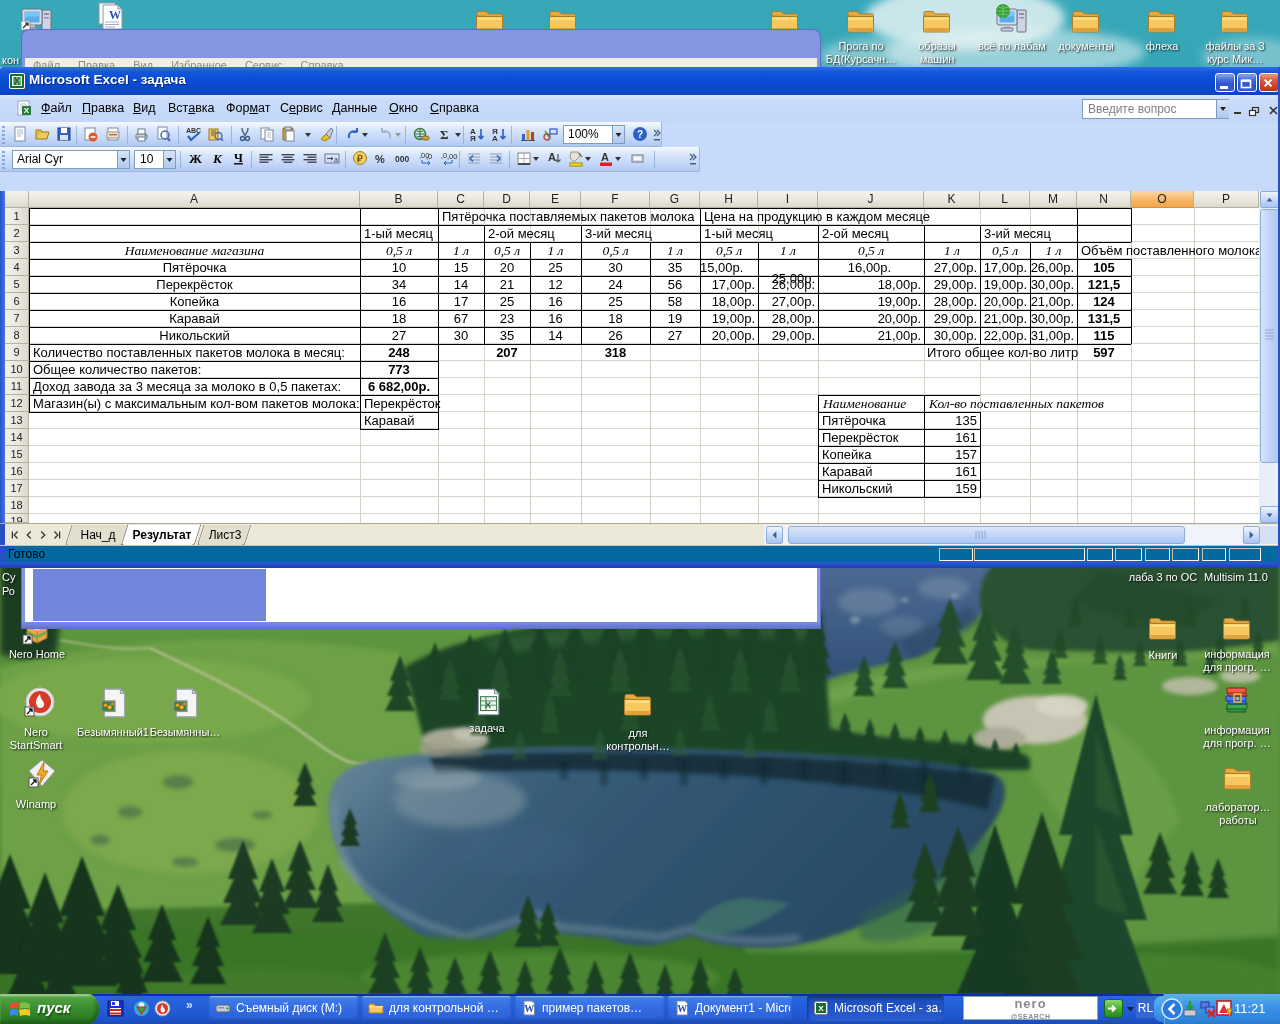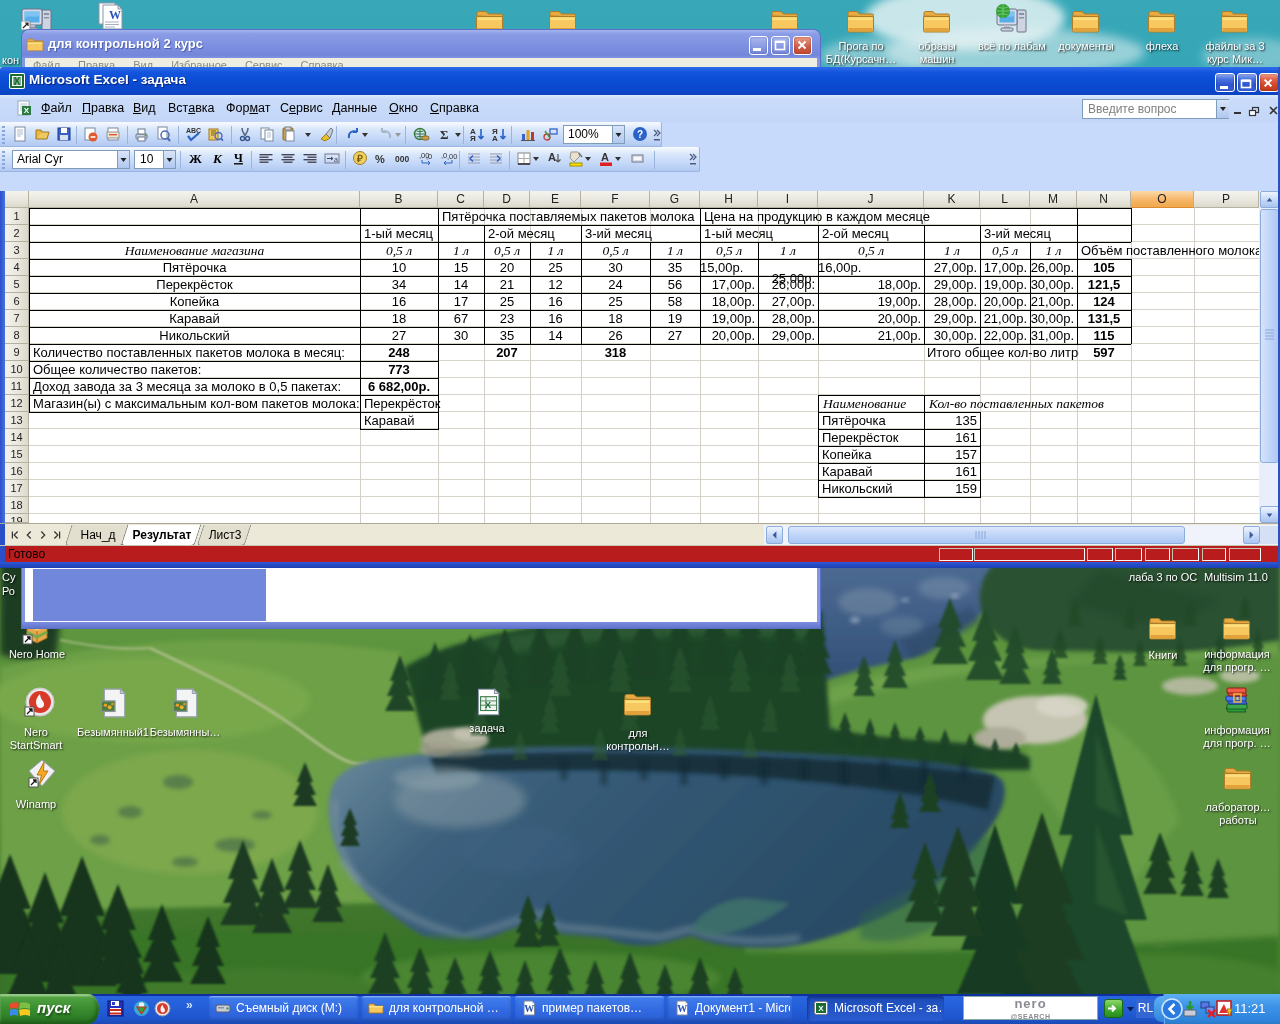--- a/index.html
+++ b/index.html
@@ -812,38 +812,20 @@
 <svg class="abs" style="left:1222px;top:763px" width="32" height="32" viewBox="0 0 32 32">
         <path d="M3,10 L3,7 Q3,5.5 4.5,5.5 L11,5.5 Q12,5.5 12.8,6.3 L14.5,8 L27,8 Q28.5,8 28.5,9.5 L28.5,11 Z" fill="#e8aa42" stroke="#ad7d27" stroke-width="1"></path>
         <path d="M2.5,24.5 L2.5,10.5 L28.5,10.5 L28.5,24.5 Q28.5,26 27,26 L4,26 Q2.5,26 2.5,24.5 Z" fill="#f6c85f" stroke="#ad7d27" stroke-width="1"></path>
         <path d="M3.5,11.5 L27.5,11.5 L27.5,14 L3.5,14 Z" fill="#fde07f" opacity="0.9"></path>
         <path d="M3.5,22 L27.5,22 L27.5,24.8 Q27.5,25.2 27,25.2 L4,25.2 Q3.5,25.2 3.5,24.8 Z" fill="#de9a35" opacity="0.85"></path>
       </svg>
 <div class="icolabel" style="left:1193px;top:801px;width:90px">лаборатор…</div>
       <div class="icolabel" style="left:1193px;top:814px;width:90px">работы</div>
     </div>
   <div id="fwin">
-    <div class="tbar">
-        <svg class="abs" style="left:4px;top:6px" width="18" height="16" viewBox="0 0 32 28">
-          <path d="M2,8 Q2,5 5,5 L12,5 L15,8 L28,8 Q30,8 30,10 L30,11 L2,11 Z" fill="#e8aa42" stroke="#ad7d27"></path>
-          <path d="M2,24 L2,10 L30,10 L30,24 Q30,26 28,26 L4,26 Q2,26 2,24 Z" fill="#f6c85f" stroke="#ad7d27"></path>
-          <path d="M3,11.5 L29,11.5 L29,14 L3,14 Z" fill="#fde07f"></path>
-        </svg>
-        <div class="ttl">для контрольной 2 курс</div>
-        <div class="wbtn" style="left:727px;background:linear-gradient(#aab8ee,#7285d8);box-shadow:inset 0 0 2px #5060b0"><svg width="17" height="17">
-            <rect x="3" y="11" width="8" height="3" fill="#fff"></rect>
-          </svg></div>
-        <div class="wbtn" style="left:749px;background:linear-gradient(#aab8ee,#7285d8);box-shadow:inset 0 0 2px #5060b0"><svg width="17" height="17">
-            <rect x="3.5" y="4.5" width="9" height="8" fill="none" stroke="#fff" stroke-width="1.6"></rect>
-            <rect x="3.5" y="3.8" width="9" height="2.2" fill="#fff"></rect>
-          </svg></div>
-        <div class="wbtn" style="left:771px;background:linear-gradient(#e8a08c,#cc5a44 60%,#c04a34);box-shadow:inset 0 0 2px #903020"><svg width="17" height="17">
-            <path d="M4.5,4.5 L11.5,11.5 M11.5,4.5 L4.5,11.5" stroke="#fff" stroke-width="2"></path>
-          </svg></div>
-      </div>
     <div class="menustrip" style="overflow:hidden;color:#8a8a82;font-size:11px;line-height:15px"><span style="margin-left:8px">Файл</span><span style="margin-left:18px">Правка</span><span style="margin-left:18px">Вид</span><span style="margin-left:18px">Избранное</span><span style="margin-left:18px">Сервис</span><span style="margin-left:18px">Справка</span></div>
     <div class="body"></div>
     <div class="sidebar"></div>
     <div class="bborder"></div>
   </div>
   <div id="xl">
       <div class="titlebar">
 <svg class="abs" style="left:9px;top:6px" width="16" height="16">
           <rect x="0" y="0" width="16" height="16" rx="2" fill="#fff"></rect>
           <rect x="1" y="1" width="14" height="14" rx="1" fill="#1d6b34"></rect>
@@ -1249,21 +1231,21 @@
 <div class="cell" style="left:1081px;top:51px">Объём поставленного молока</div>
 <div class="cell c" style="left:29px;top:68px;width:331px">Пятёрочка</div>
 <div class="cell c" style="left:360px;top:68px;width:78px">10</div>
 <div class="cell c" style="left:438px;top:68px;width:46px">15</div>
 <div class="cell c" style="left:484px;top:68px;width:46px">20</div>
 <div class="cell c" style="left:530px;top:68px;width:51px">25</div>
 <div class="cell c" style="left:581px;top:68px;width:69px">30</div>
 <div class="cell c" style="left:650px;top:68px;width:50px">35</div>
 <div class="cell" style="left:700px;top:68px;width:55px;">15,00р.</div>
 <div class="cell" style="left:758px;top:79px;width:57px;text-align:right">25,00р.</div>
-<div class="cell" style="left:818px;top:68px;width:103px;text-align:left">16,00р.</div>
+<div class="cell" style="left:818px;top:68px;width:103px;text-align:center">16,00р.</div>
 <div class="cell" style="left:924px;top:68px;width:53px;text-align:right">27,00р.</div>
 <div class="cell" style="left:980px;top:68px;width:47px;text-align:right">17,00р.</div>
 <div class="cell" style="left:1030px;top:68px;width:44px;text-align:right">26,00р.</div>
 <div class="cell c b" style="left:1077px;top:68px;width:54px">105</div>
 <div class="cell c" style="left:29px;top:85px;width:331px">Перекрёсток</div>
 <div class="cell c" style="left:360px;top:85px;width:78px">34</div>
 <div class="cell c" style="left:438px;top:85px;width:46px">14</div>
 <div class="cell c" style="left:484px;top:85px;width:46px">21</div>
 <div class="cell c" style="left:530px;top:85px;width:51px">12</div>
 <div class="cell c" style="left:581px;top:85px;width:69px">24</div>
@@ -1380,21 +1362,21 @@
           </svg></div>
 <div class="abs" style="left:788px;top:2px;width:397px;height:18px;background:linear-gradient(#dbe7fb,#bcd2f7 60%,#aac6f4);border:1px solid #8cacdc;border-radius:3px"></div>
         <svg class="abs" style="left:975px;top:7px" width="14" height="8">
           <path d="M1,0 v8 M4,0 v8 M7,0 v8 M10,0 v8" stroke="#8aa6d8" stroke-width="1"></path>
         </svg>
 <div class="abs" style="left:1243px;top:2px;width:17px;height:18px;background:linear-gradient(#eef4fe,#c2d6f6 60%,#aac4f0);border:1px solid #8cacdc;border-radius:2px"><svg width="15" height="16" viewBox="0 0 16 16">
             <polygon points="6,4 6,12 10,8" fill="#3a5a9a"></polygon>
           </svg></div>
 <div class="abs" style="left:1260px;top:2px;width:18px;height:18px;background:#d6e0f4"></div>
 </div>
-<div class="abs" style="left:0;top:478px;width:1280px;height:17px;background:#b91c1c;border-top:1px solid #c8c4b4">
+<div class="abs" style="left:0;top:478px;width:1280px;height:17px;background:#0369a1;border-top:1px solid #c8c4b4">
 <div class="abs" style="left:0;top:0;width:5px;height:17px;background:#2a50c8"></div>
 <div style="position:absolute;left:8px;top:1px;font-size:12px">Готово</div>
 <div class="abs" style="left:939px;top:2px;width:34px;height:13px;border:1px solid #c8c4b4;border-right-color:#fff;border-bottom-color:#fff"></div>
         <div class="abs" style="left:974px;top:2px;width:111px;height:13px;border:1px solid #c8c4b4;border-right-color:#fff;border-bottom-color:#fff"></div>
         <div class="abs" style="left:1087px;top:2px;width:26px;height:13px;border:1px solid #c8c4b4;border-right-color:#fff;border-bottom-color:#fff"></div>
         <div class="abs" style="left:1115px;top:2px;width:27px;height:13px;border:1px solid #c8c4b4;border-right-color:#fff;border-bottom-color:#fff"></div>
         <div class="abs" style="left:1145px;top:2px;width:25px;height:13px;border:1px solid #c8c4b4;border-right-color:#fff;border-bottom-color:#fff"></div>
         <div class="abs" style="left:1172px;top:2px;width:27px;height:13px;border:1px solid #c8c4b4;border-right-color:#fff;border-bottom-color:#fff"></div>
         <div class="abs" style="left:1202px;top:2px;width:24px;height:13px;border:1px solid #c8c4b4;border-right-color:#fff;border-bottom-color:#fff"></div>
         <div class="abs" style="left:1229px;top:2px;width:32px;height:13px;border:1px solid #c8c4b4;border-right-color:#fff;border-bottom-color:#fff"></div>

